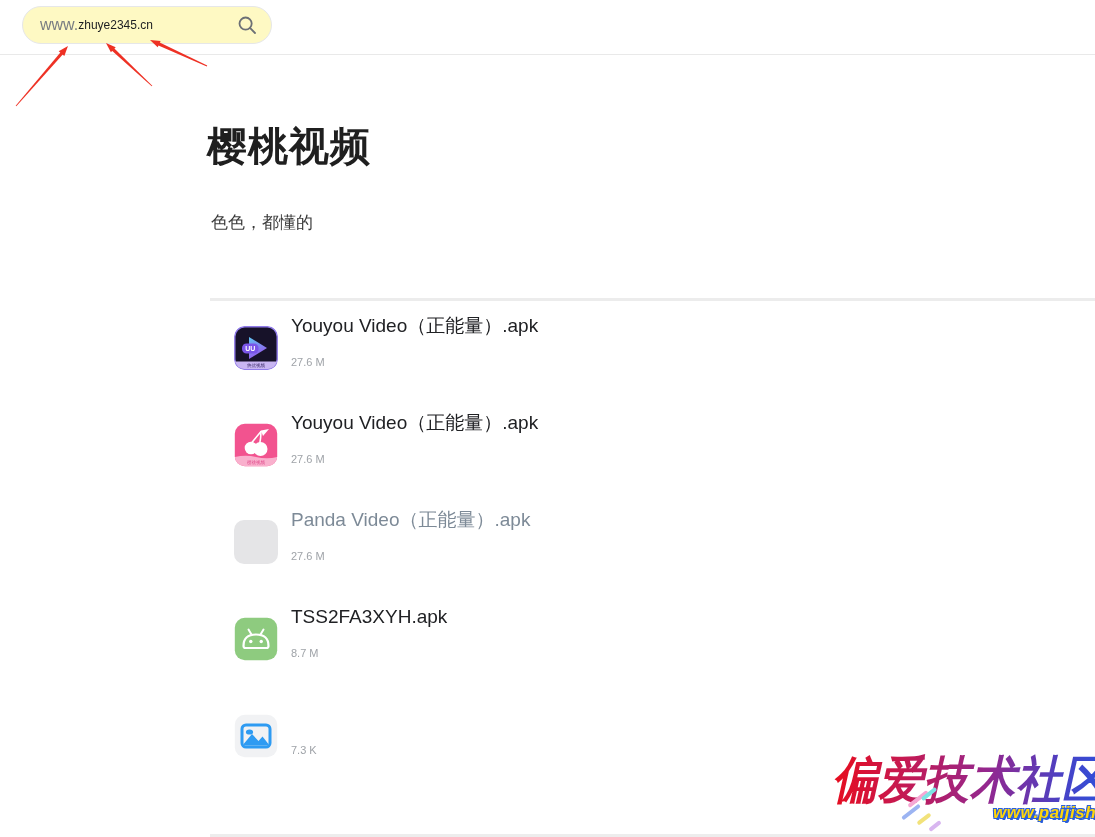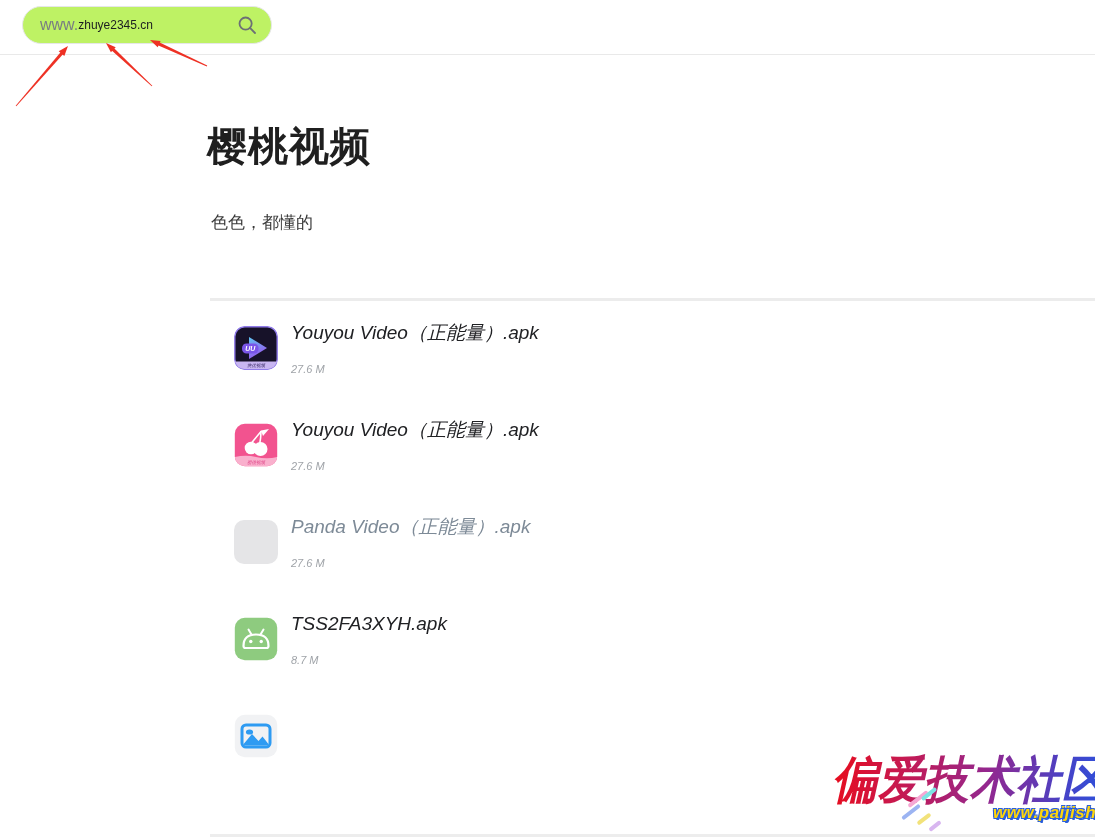--- a/index.html
+++ b/index.html
@@ -5,36 +5,36 @@
   html,body{margin:0;padding:0;}
   body{
     width:1095px;height:837px;background:#ffffff;position:relative;overflow:hidden;
     font-family:"Liberation Sans","DejaVu Sans",sans-serif;
     -webkit-font-smoothing:antialiased;
   }
   
   .topbar{position:absolute;left:0;top:0;width:1095px;height:54px;background:#fff;border-bottom:1px solid #e9e9e9;}
   .searchpill{
     position:absolute;left:22px;top:6px;width:250px;height:38px;border-radius:19px;
-    background:#bef264;border:1px solid #e6e7e8;box-sizing:border-box;
+    background:#fef9c3;border:1px solid #e6e7e8;box-sizing:border-box;
     display:flex;align-items:center;padding:0 14px 0 17px;cursor:pointer;
   }
   .sprefix{font-size:16px;color:#797d82;}
   .sdomain{font-size:12px;color:#1c1e21;}
   .mag{margin-left:auto;flex:0 0 auto;display:block;}
   
   .arrows{position:absolute;left:0;top:0;pointer-events:none;}
   
   .content{position:absolute;left:207px;top:55px;right:0;}
   .pagetitle{margin:67px 0 0 0;font-size:40px;line-height:48px;font-weight:800;color:#1f1f1f;letter-spacing:1px;}
   .subtitle{margin:41px 0 0 4px;font-size:17px;color:#3a3a3a;}
   .divider{margin:64px 0 0 3px;height:3px;background:#ececec;}
   .divider-bottom{position:absolute;left:210px;right:0;top:834px;height:3px;background:#ededed;}
   .filelist{margin:25px 0 0 27px;}
-  .frow{display:flex;align-items:center;margin-bottom:53px;height:44px;cursor:pointer;font-style:italic;}
+  .frow{display:flex;align-items:flex-end;margin-bottom:53px;height:44px;cursor:pointer;}
   .ficon{width:44px;height:44px;border-radius:10px;flex:0 0 auto;overflow:hidden;position:relative;}
   .ficon svg{display:block;}
   .ficon.placeholder{background:#e5e5e7;}
   .ftxt{margin-left:13px;padding-top:1px;}
   .fname{font-size:19px;line-height:23px;color:#202124;}
   .fsize{font-size:11px;line-height:15px;color:#9fa3a8;margin-top:18px;}
   .frow.muted .fname{color:#7d8a97;}
   
   .watermark{position:absolute;left:828px;top:742px;width:307px;height:92px;pointer-events:none;}
   .wm-title{
@@ -178,20 +178,21 @@
             </defs>
           <rect x="0.8" y="0.8" width="42.4" height="42.4" rx="10" fill="#f1f2f4"></rect>
           <rect x="8" y="11" width="28" height="22" rx="4" fill="none" stroke="#2e9bf2" stroke-width="3"></rect>
           <g clip-path="url(#imclip)" fill="#2e9bf2">
             <ellipse cx="15.5" cy="18" rx="3.6" ry="2.6"></ellipse>
             <path d="M8 32 L18 20 L24.5 27 L28.5 22.5 L36 32 Z"></path>
           </g>
         </svg>
       </div>
       <div class="ftxt">
+        <div class="fsize">7.3 K</div>
       </div>
     </div>
 
   </div>
 </div>
 
 <div class="divider-bottom"></div>
 
 <div class="watermark">
   <div class="wm-title">偏爱技术社区</div>

